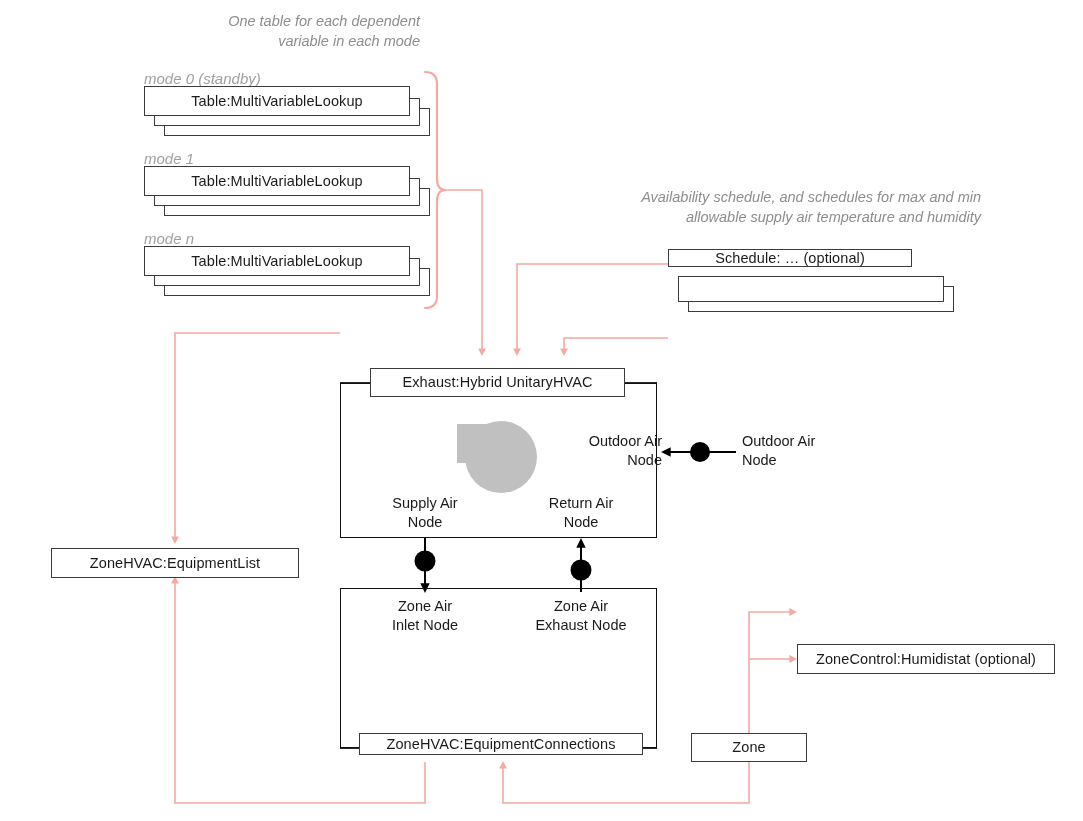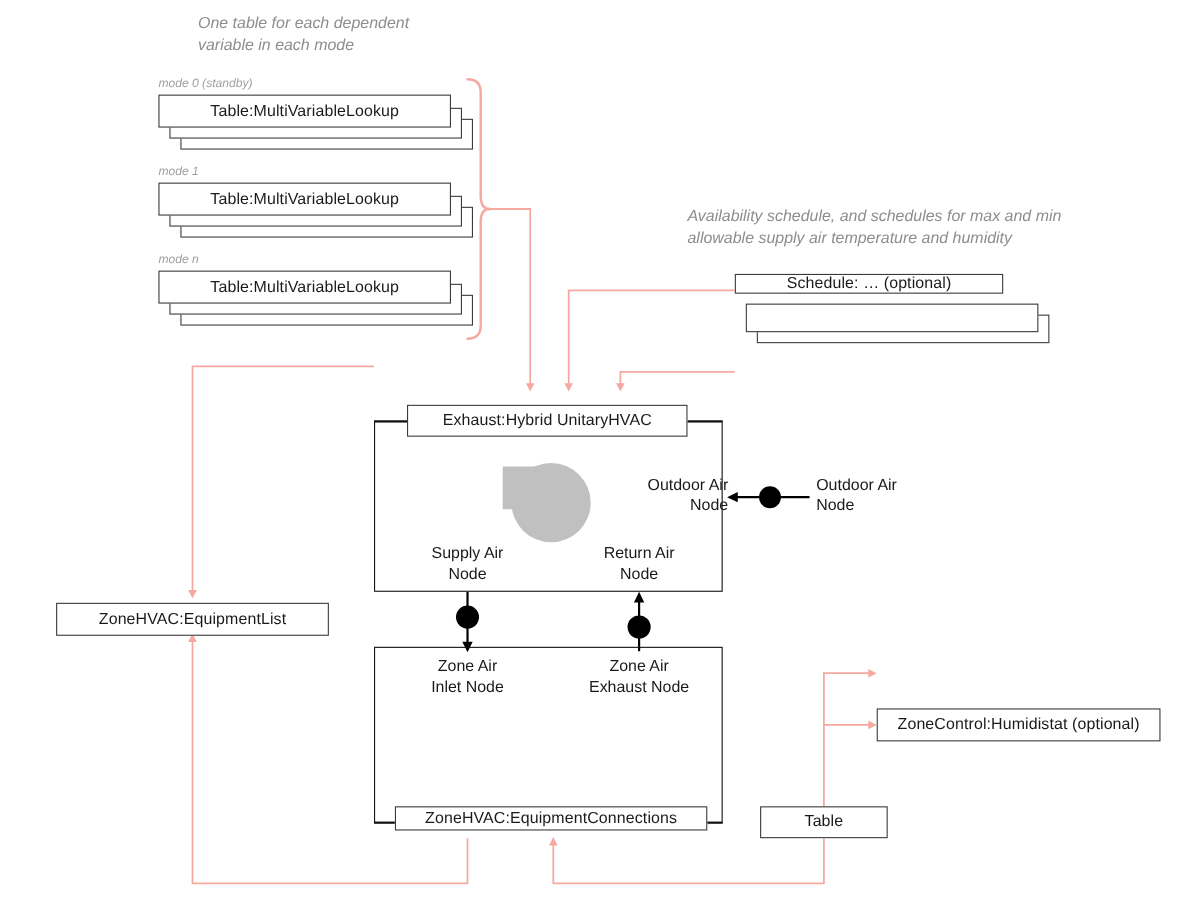--- a/index.html
+++ b/index.html
@@ -50,28 +50,28 @@
     box-sizing: border-box;
     background: transparent;
     border: 1.8px solid #111111;
   }
   .caption {
     position: absolute;
     color: #8d8d8d;
     font-style: italic;
     font-size: 14.5px;
     line-height: 1.35;
-    text-align: left;
+    text-align: right;
     white-space: pre-line;
   }
   .modelabel {
     position: absolute;
     color: #a0a0a0;
     font-style: italic;
-    font-size: 11px;
+    font-size: 15px;
     white-space: nowrap;
   }
   .portlabel {
     position: absolute;
     color: #1a1a1a;
     font-size: 14.5px;
     line-height: 1.3;
     text-align: center;
     white-space: pre-line;
   }
@@ -216,20 +216,20 @@
   <div class="node" style="left:359px; top:733px; width:284px; height:22px; z-index:3;">
     <span>ZoneHVAC:EquipmentConnections</span>
   </div>
 
   <div class="portlabel" style="left:365px; top:597px; width:120px;">Zone Air
 Inlet Node</div>
   <div class="portlabel" style="left:518px; top:597px; width:126px;">Zone Air
 Exhaust Node</div>
 
   <div class="node" style="left:691px; top:733px; width:116px; height:29px;">
-    <span>Table</span>
+    <span>Zone</span>
   </div>
 
   <div class="node" style="left:797px; top:644px; width:258px; height:30px;">
     <span>ZoneControl:Humidistat (optional)</span>
   </div>
 
 </div>
 
 </body></html>

